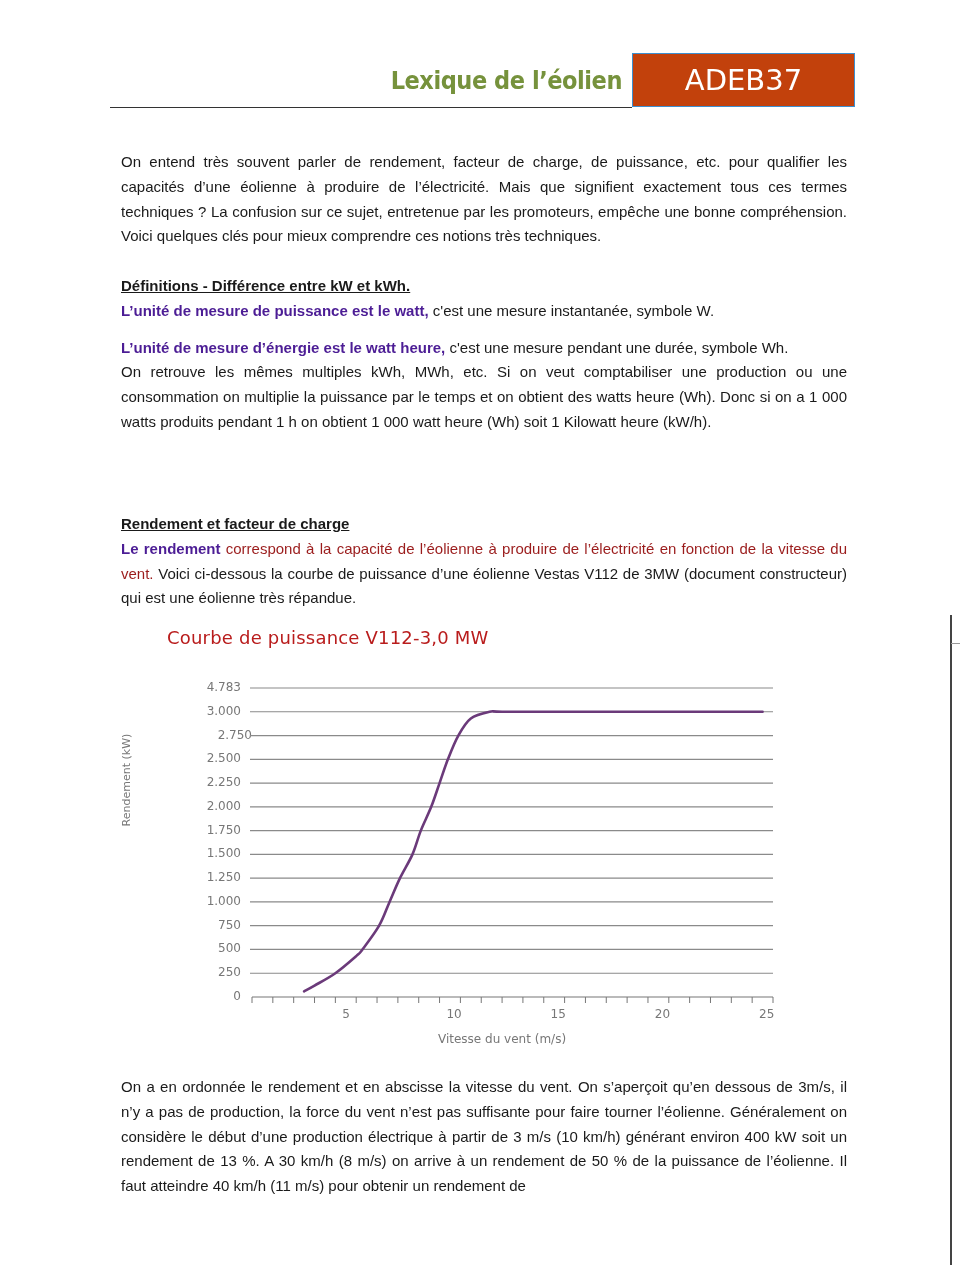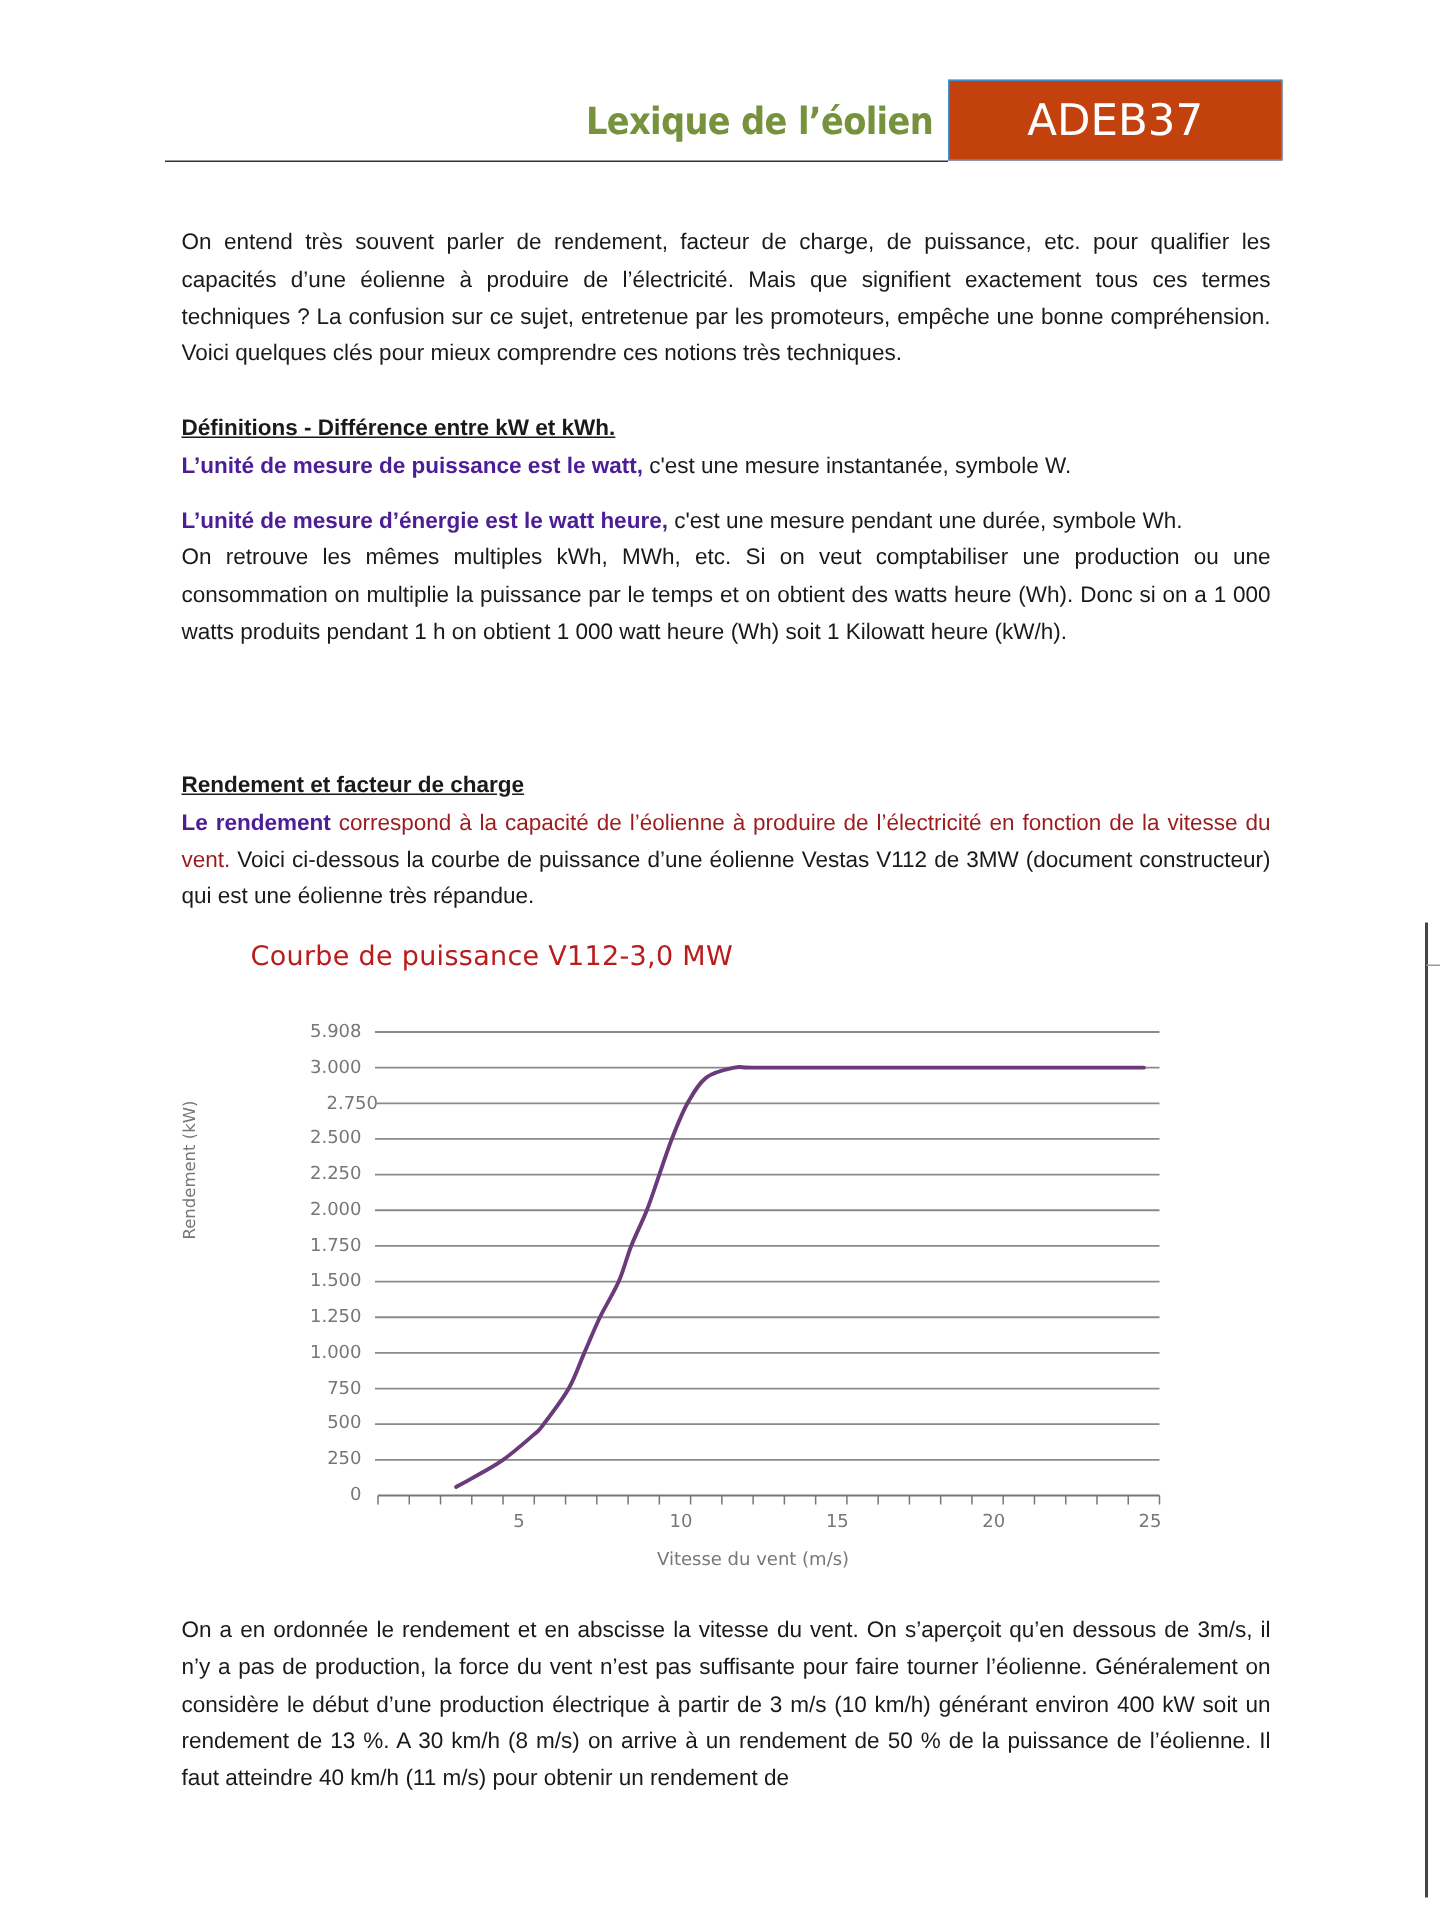--- a/index.html
+++ b/index.html
@@ -75,21 +75,21 @@
     <div class="ylab" style="left: 181px; top: 917.692px;">750</div>
     <div class="ylab" style="left: 181px; top: 893.923px;">1.000</div>
     <div class="ylab" style="left: 181px; top: 870.154px;">1.250</div>
     <div class="ylab" style="left: 181px; top: 846.385px;">1.500</div>
     <div class="ylab" style="left: 181px; top: 822.615px;">1.750</div>
     <div class="ylab" style="left: 181px; top: 798.846px;">2.000</div>
     <div class="ylab" style="left: 181px; top: 775.077px;">2.250</div>
     <div class="ylab" style="left: 181px; top: 751.308px;">2.500</div>
     <div class="ylab" style="left: 192px; top: 727.538px;">2.750</div>
     <div class="ylab" style="left: 181px; top: 703.769px;">3.000</div>
-    <div class="ylab" style="left: 181px; top: 680px;">5.908</div>
+    <div class="ylab" style="left: 181px; top: 680px;">4.783</div>
   </div>
 <div id="xlabels">
     <div class="xlab" style="left: 342.2px; top: 1007px;">5</div>
     <div class="xlab" style="left: 446.4px; top: 1007px;">10</div>
     <div class="xlab" style="left: 550.6px; top: 1007px;">15</div>
     <div class="xlab" style="left: 654.8px; top: 1007px;">20</div>
     <div class="xlab" style="left: 759px; top: 1007px;">25</div>
   </div>
 <div class="axis-title-y">Rendement (kW)</div>
 <div class="axis-title-x">Vitesse du vent (m/s)</div>

